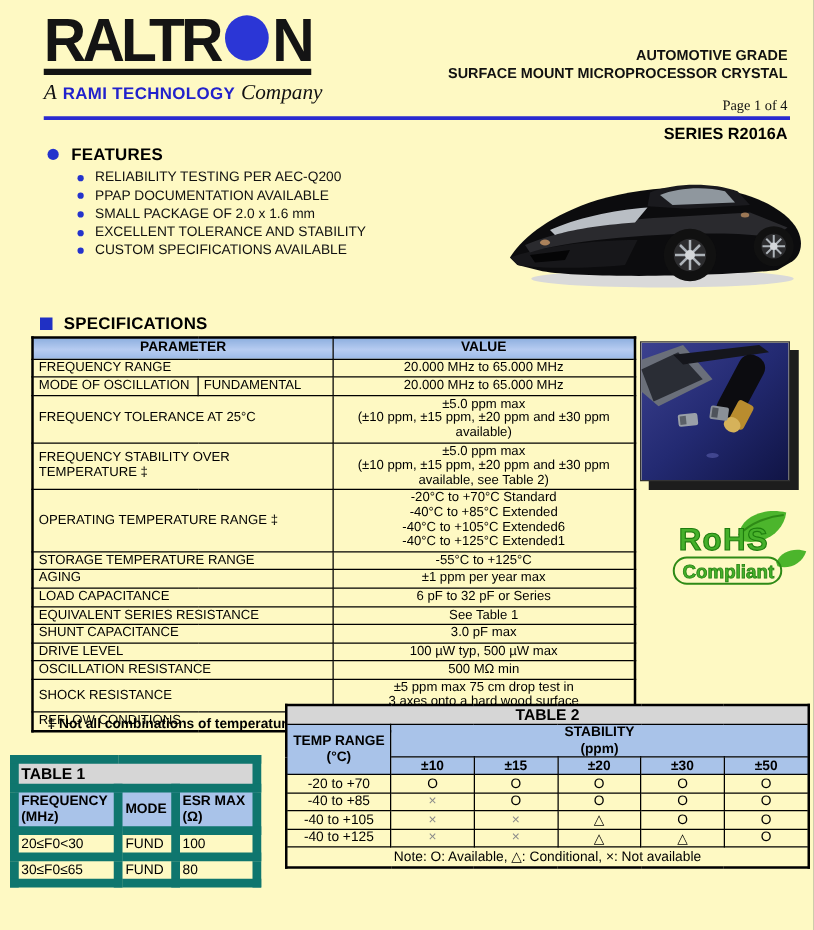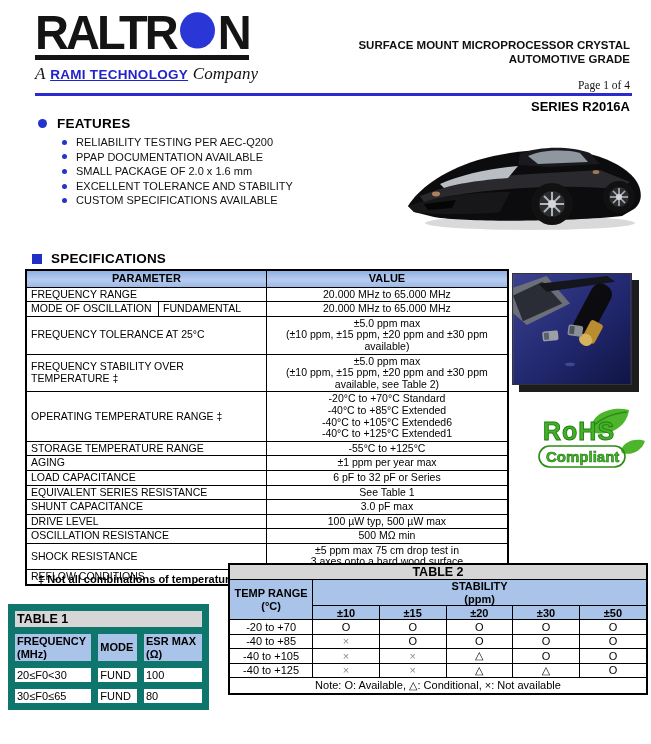--- a/index.html
+++ b/index.html
@@ -1,39 +1,39 @@
 <!DOCTYPE html>
 <html><head>
 <meta charset="utf-8">
 <style>
   * { margin:0; padding:0; box-sizing:border-box; }
   html,body { background:#888; }
   body { font-family:"Liberation Sans", sans-serif; }
   .page {
     position:relative; width:651px; height:744px; margin:0 auto;
-    background:#ffffff; overflow:hidden; color:#000;
+    background:#fef9c3; overflow:hidden; color:#000;
   }
 
   
   .logo-block { position:absolute; left:35px; top:8px; }
   .logo-word {
     font-weight:800; font-size:47px; line-height:46px; letter-spacing:-3px;
     color:#141414; font-family:"Liberation Sans", sans-serif;
     transform:scaleY(1.04); transform-origin:top left; white-space:nowrap;
   }
   .logo-dot {
     display:inline-block; width:35px; height:35px; border-radius:50%;
     background:#2b36d6; margin:0 3px 0 4px;
   }
   .logo-bar { width:214px; height:5px; background:#141414; margin-top:1px; }
   .tagline { margin-top:4px; font-size:17px; white-space:nowrap; }
   .tagline .serif { font-family:"Liberation Serif", serif; font-style:italic; color:#111; }
   .tagline .rami {
     font-family:"Liberation Sans", sans-serif; font-style:normal; font-weight:bold;
-    color:#2222cc; text-decoration:underline; font-size:13.5px; letter-spacing:.3px;
+    color:#2222cc; font-size:13.5px; letter-spacing:.3px;
   }
   .title-block {
     position:absolute; right:21px; top:38px; text-align:right;
     font-weight:bold; font-size:11.5px; line-height:14px; color:#111;
   }
   .page-label {
     position:absolute; right:21px; top:79px; font-family:"Liberation Serif", serif;
     font-size:11.5px; color:#111;
   }
   .blue-rule { position:absolute; left:35px; right:19px; top:93px; height:3px; background:#2a2ad0; }
@@ -105,22 +105,22 @@
     <div class="logo-word"><span>RALTR</span><span class="logo-dot"></span><span>N</span></div>
     <div class="logo-bar"></div>
     <div class="tagline">
       <span class="serif">A</span>
       <span class="rami">RAMI TECHNOLOGY</span>
       <span class="serif">Company</span>
     </div>
   </div>
 
   <div class="title-block">
+    <div>AUTOMOTIVE GRADE</div>
     <div>SURFACE MOUNT MICROPROCESSOR CRYSTAL</div>
-    <div>AUTOMOTIVE GRADE</div>
   </div>
 
   <div class="page-label">Page 1 of 4</div>
   <div class="blue-rule"></div>
   <div class="series-label">SERIES R2016A</div>
 
   <div class="features">
     <div class="features-head">
       <span class="bullet-round"></span>
       <span class="txt">FEATURES</span>

